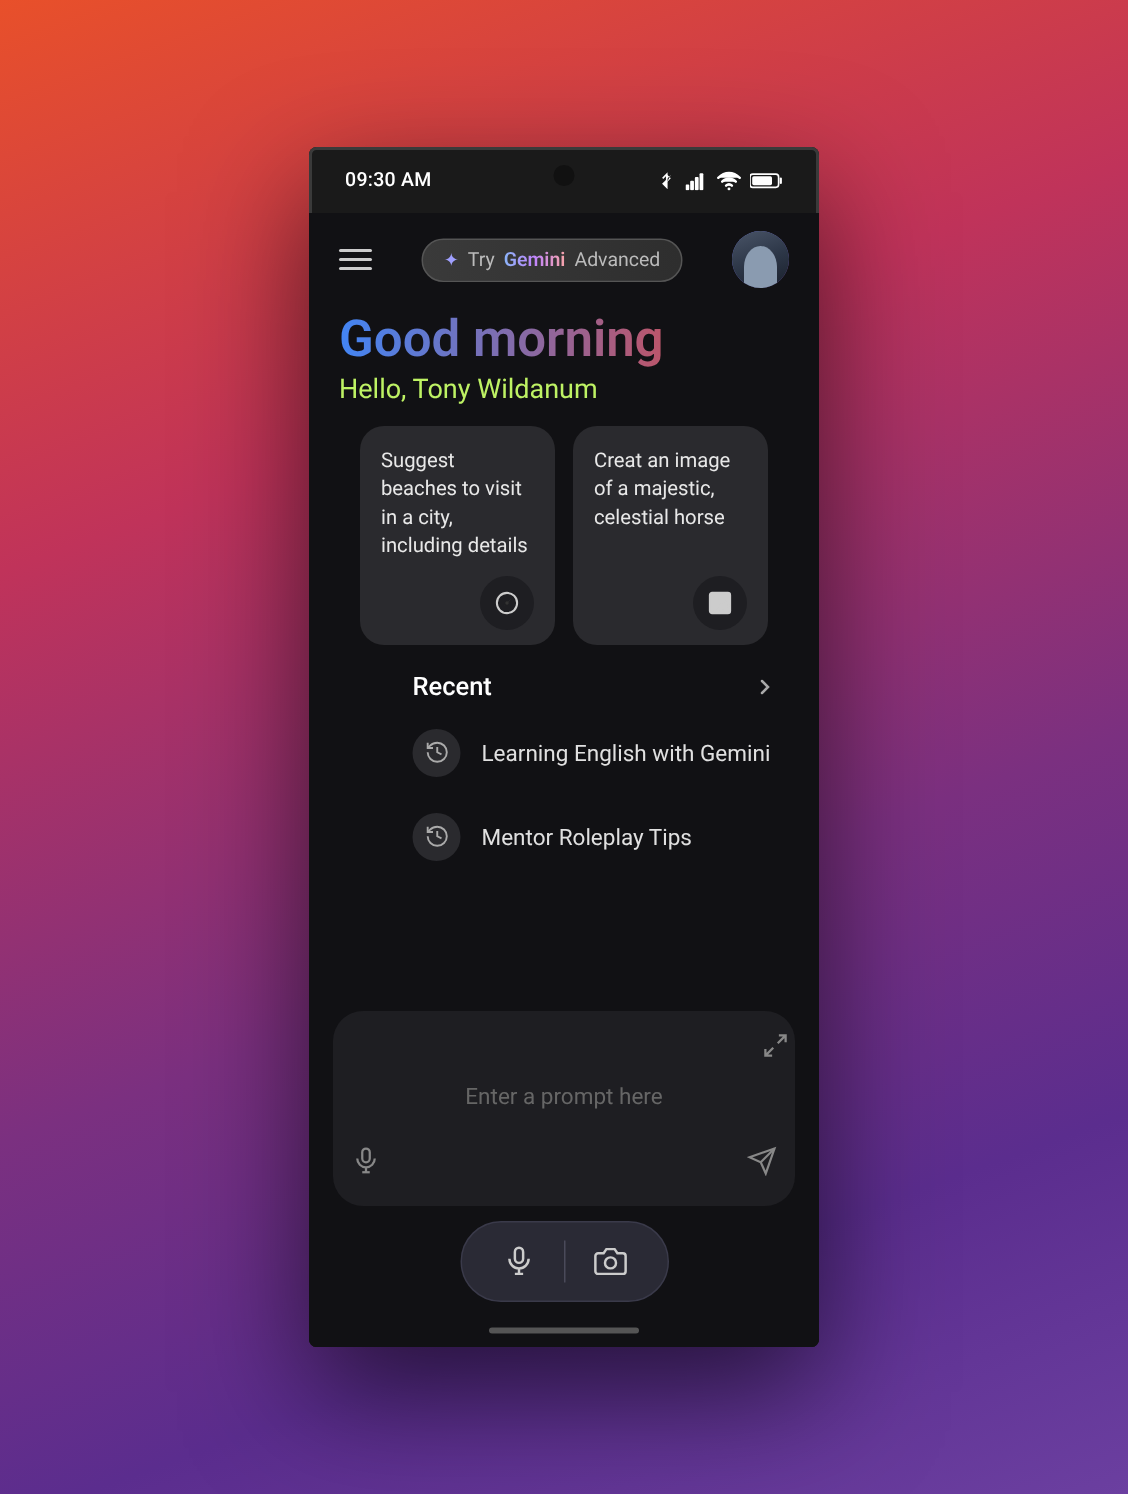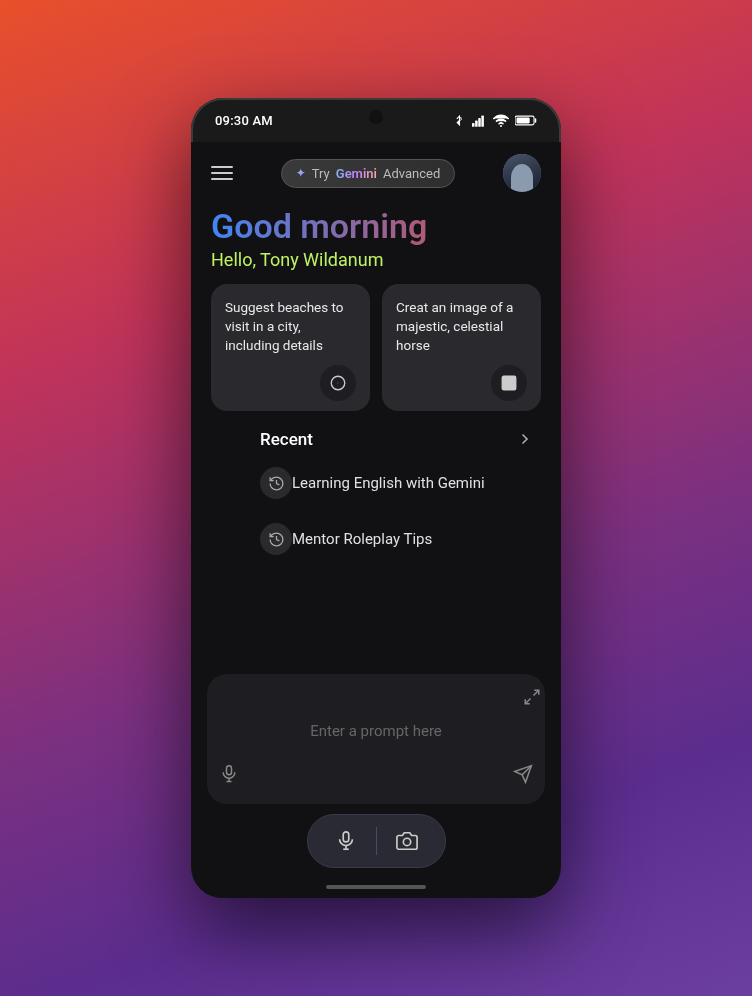--- a/index.html
+++ b/index.html
@@ -9,24 +9,24 @@
       height: 996px;
       background: linear-gradient(160deg, #e8502a 0%, #c0335a 30%, #7b3080 60%, #5b2d8e 80%, #6b3fa0 100%);
       display: flex;
       align-items: center;
       justify-content: center;
       font-family: 'Google Sans', 'Roboto', sans-serif;
       overflow: hidden;
     }
 
     .phone-shell {
-      width: 370px;
+      width: 340px;
       height: 800px;
       background: #1a1a1a;
-      border-radius: 32px;
+      border-radius: 5px;
       position: relative;
       box-shadow: 0 30px 80px rgba(0,0,0,0.6), inset 0 0 0 2px #3a3a3a;
       overflow: hidden;
       display: flex;
       flex-direction: column;
     }
 
     
     .camera-notch {
       position: absolute;
@@ -186,21 +186,21 @@
       font-size: 18px;
       color: #bef264;
       margin-top: 4px;
       font-weight: 400;
     }
 
     
     .cards-row {
       display: flex;
       gap: 12px;
-      padding: 0 20px 16px;
+      padding: 0 34px 16px;
       flex-shrink: 0;
     }
 
     .suggestion-card {
       flex: 1;
       background: #2a2a2e;
       border-radius: 16px;
       padding: 14px 14px 10px;
       display: flex;
       flex-direction: column;
@@ -261,20 +261,21 @@
       display: flex;
       align-items: center;
       justify-content: center;
       cursor: pointer;
       color: #aaa;
     }
 
     .recent-item {
       display: flex;
       align-items: center;
+      gap: 14px;
       padding: 12px 0;
       cursor: pointer;
       border-bottom: none;
     }
 
     .recent-item-icon {
       width: 32px;
       height: 32px;
       border-radius: 50%;
       background: #2a2a2e;

